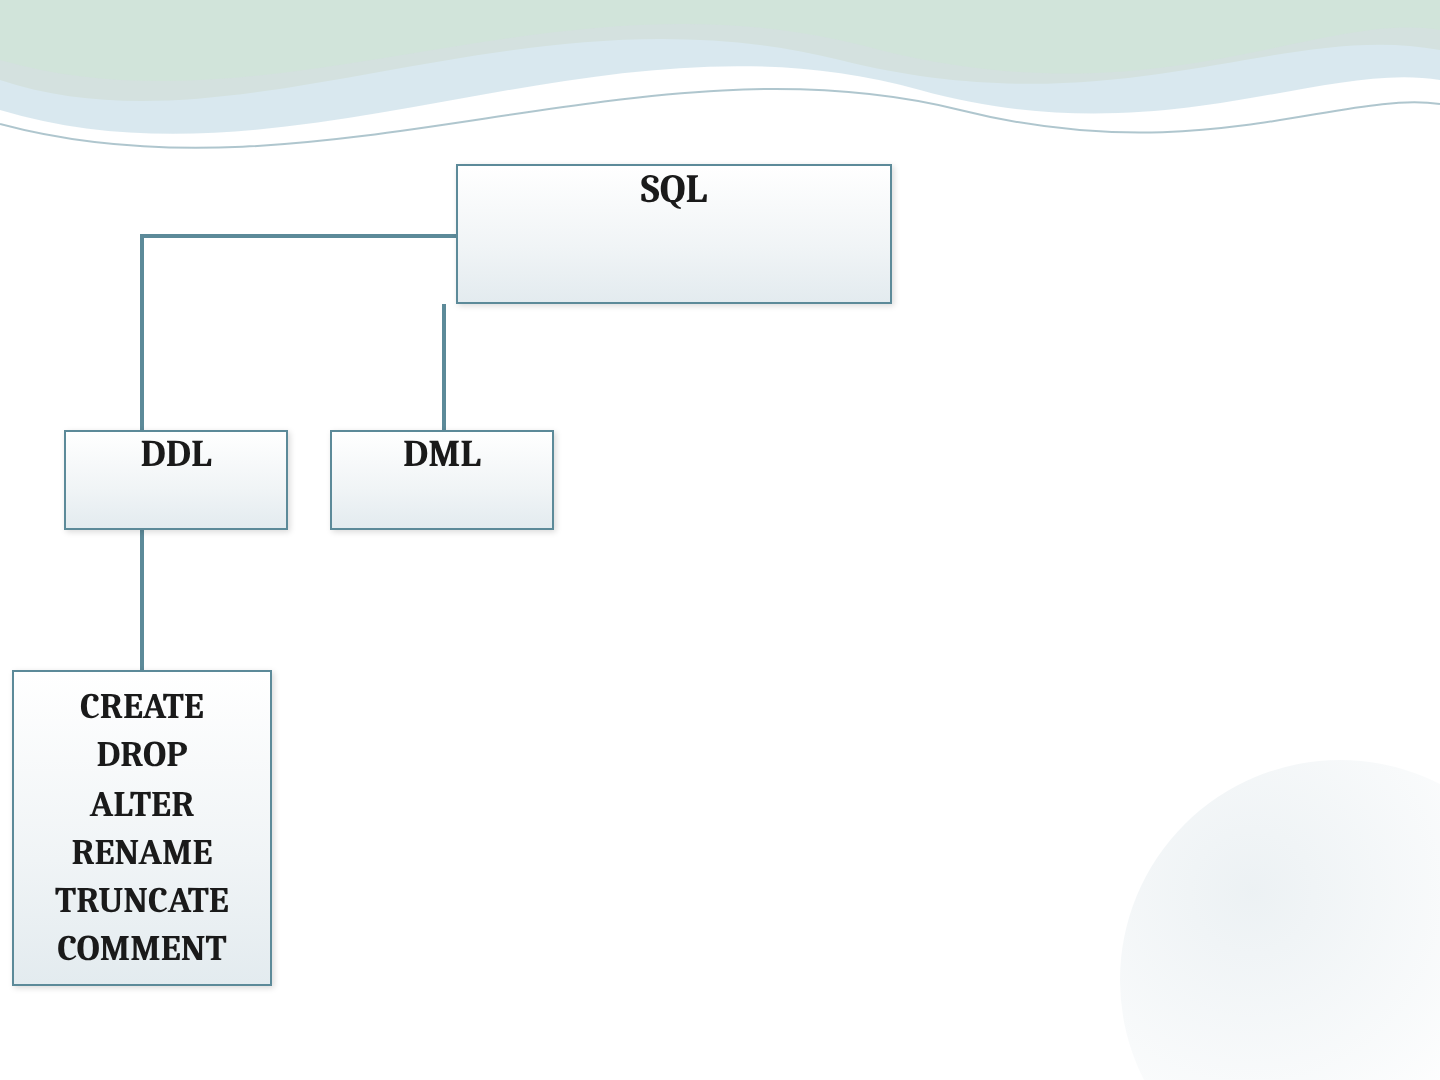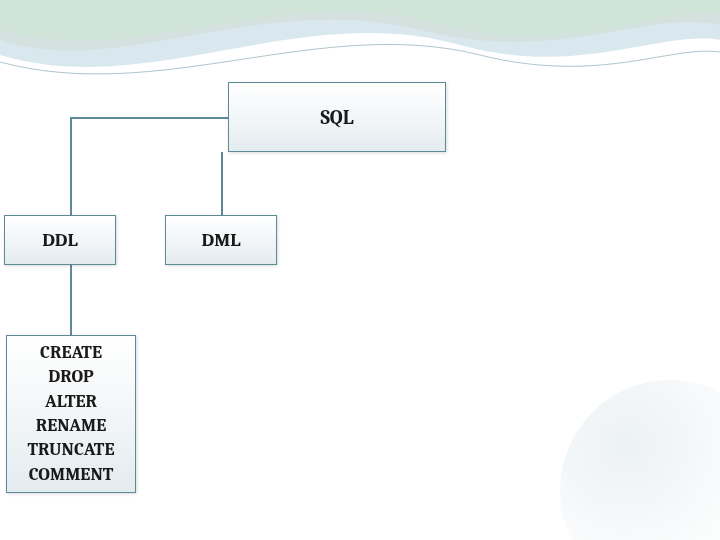--- a/index.html
+++ b/index.html
@@ -23,38 +23,38 @@
     pointer-events: none;
   }
 
   
   .node {
     position: absolute;
     background: linear-gradient(to bottom, #ffffff 0%, #f0f4f6 60%, #e3ebef 100%);
     border: 1.5px solid #5c8a99;
     box-shadow: 1px 1px 3px rgba(0,0,0,0.15);
     display: flex;
-    align-items: center;
+    align-items: flex-start;
     justify-content: center;
     text-align: center;
     color: #1a1a1a;
     box-sizing: border-box;
   }
 
   .node-sql {
     left: 228px;
     top: 82px;
     width: 218px;
     height: 70px;
     font-size: 20px;
     font-weight: 600;
   }
 
   .node-ddl {
-    left: 4px;
+    left: 32px;
     top: 215px;
     width: 112px;
     height: 50px;
     font-size: 19px;
     font-weight: 600;
   }
 
   .node-dml {
     left: 165px;
     top: 215px;

